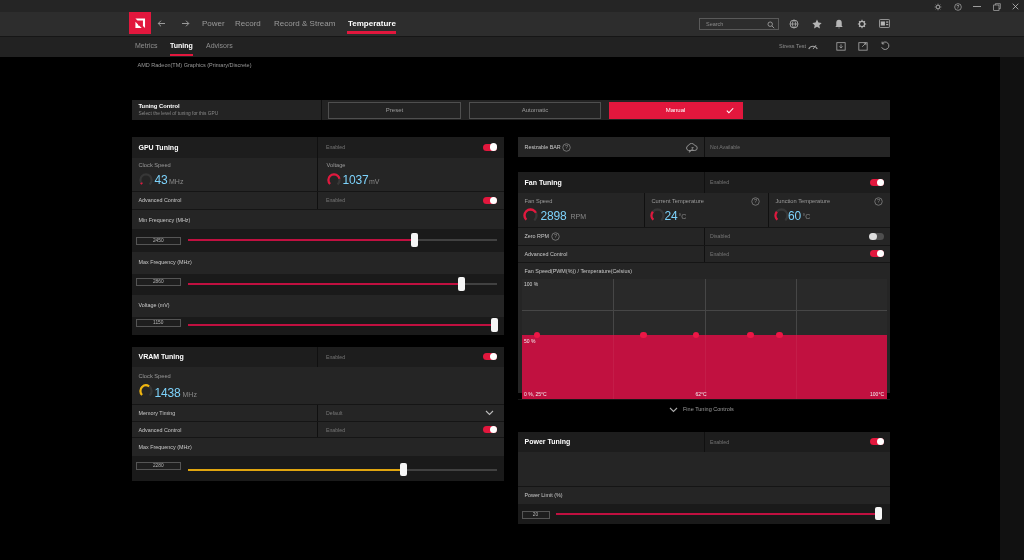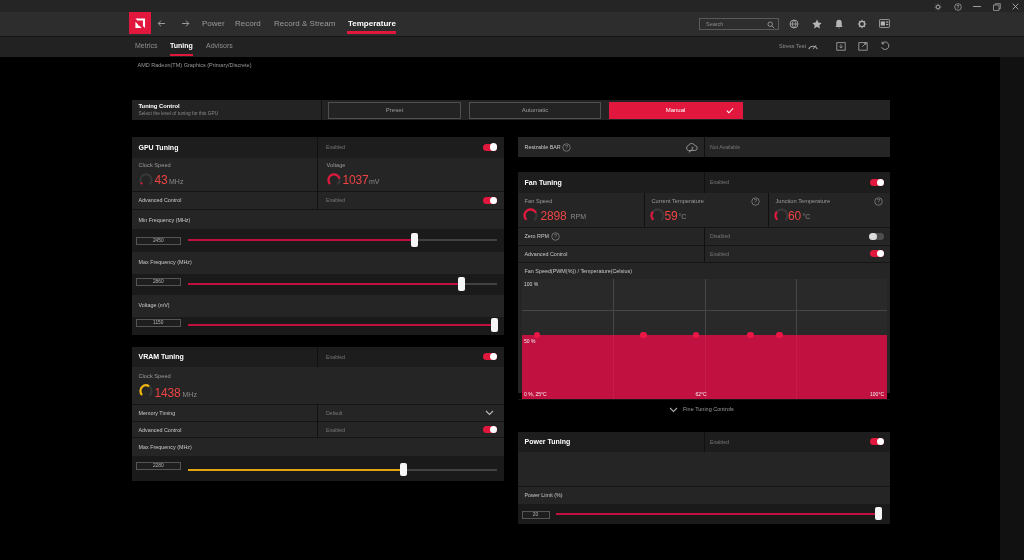--- a/index.html
+++ b/index.html
@@ -14,21 +14,21 @@
   .toggle-off{position:absolute;width:14px;height:7px;border-radius:4px;background:#4e4e4e;}
   .toggle-off .kn{position:absolute;left:-0.5px;top:-0.25px;width:7.5px;height:7.5px;border-radius:50%;background:#ddd;}
   .vbox{position:absolute;width:43.5px;height:6px;border:1px solid #555;background:#1e1e1e;
         color:#b5b5b5;font-size:4.8px;line-height:6px;text-align:center;}
   .track{position:absolute;height:2px;background:#414141;}
   .fillr{position:absolute;height:2px;background:#c01040;}
   .handle{position:absolute;width:7px;height:13.5px;border-radius:2px;background:#f5f5f5;}
   .lbl{color:#c9c9c9;font-size:5.4px;}
   .sub{color:#767676;font-size:5.2px;}
   .sm{color:#9b9b9b;font-size:5.7px;}
-  .big{color:#ef4444;font-size:12px;font-weight:400;letter-spacing:-0.2px;}
+  .big{color:#7dd3fc;font-size:12px;font-weight:400;letter-spacing:-0.2px;}
   .unit{color:#8a8a8a;font-size:7px;}
   .hdr{color:#ffffff;font-size:7px;font-weight:bold;}
 </style></head>
 <body>
 
 <div class="ab" style="left:0;top:0;width:1024px;height:12px;background:#252525;"></div>
 
 <div class="ab" style="left:0;top:12px;width:1024px;height:24px;background:#2d2d2d;"></div>
 
 <div class="ab" style="left:129px;top:12px;width:22px;height:22px;background:#e2173d;">
@@ -290,21 +290,21 @@
     <div class="tx unit" style="left:52.5px;top:20px;">RPM</div>
     <div class="tx sm" style="left:133.5px;top:5px;">Current Temperature</div>
     <svg class="ab" style="left:233px;top:4px;" width="9" height="9" viewBox="0 0 12 12">
       <circle cx="6" cy="6" r="5" fill="none" stroke="#8a8a8a" stroke-width="1"></circle>
       <text x="6" y="8.6" text-anchor="middle" font-size="7.5" fill="#8a8a8a" font-family="Liberation Sans">?</text>
     </svg>
     <svg class="ab" style="left:132px;top:15px;" width="15" height="15" viewBox="0 0 14 14">
       <circle cx="7" cy="7" r="5.6" fill="none" stroke="#373737" stroke-width="2.2" stroke-dasharray="26.4 35.2" transform="rotate(135 7 7)"></circle>
       <circle cx="7" cy="7" r="5.6" fill="none" stroke="#e2173d" stroke-width="2.2" stroke-dasharray="8 35.2" transform="rotate(135 7 7)"></circle>
     </svg>
-    <div class="tx big" style="left:146.5px;top:15.5px;">59</div>
+    <div class="tx big" style="left:146.5px;top:15.5px;">24</div>
     <div class="tx unit" style="left:160.5px;top:20px;">°C</div>
     <div class="tx sm" style="left:257.5px;top:5px;">Junction Temperature</div>
     <svg class="ab" style="left:356px;top:4px;" width="9" height="9" viewBox="0 0 12 12">
       <circle cx="6" cy="6" r="5" fill="none" stroke="#8a8a8a" stroke-width="1"></circle>
       <text x="6" y="8.6" text-anchor="middle" font-size="7.5" fill="#8a8a8a" font-family="Liberation Sans">?</text>
     </svg>
     <svg class="ab" style="left:256px;top:15px;" width="15" height="15" viewBox="0 0 14 14">
       <circle cx="7" cy="7" r="5.6" fill="none" stroke="#373737" stroke-width="2.2" stroke-dasharray="26.4 35.2" transform="rotate(135 7 7)"></circle>
       <circle cx="7" cy="7" r="5.6" fill="none" stroke="#e2173d" stroke-width="2.2" stroke-dasharray="8 35.2" transform="rotate(135 7 7)"></circle>
     </svg>

